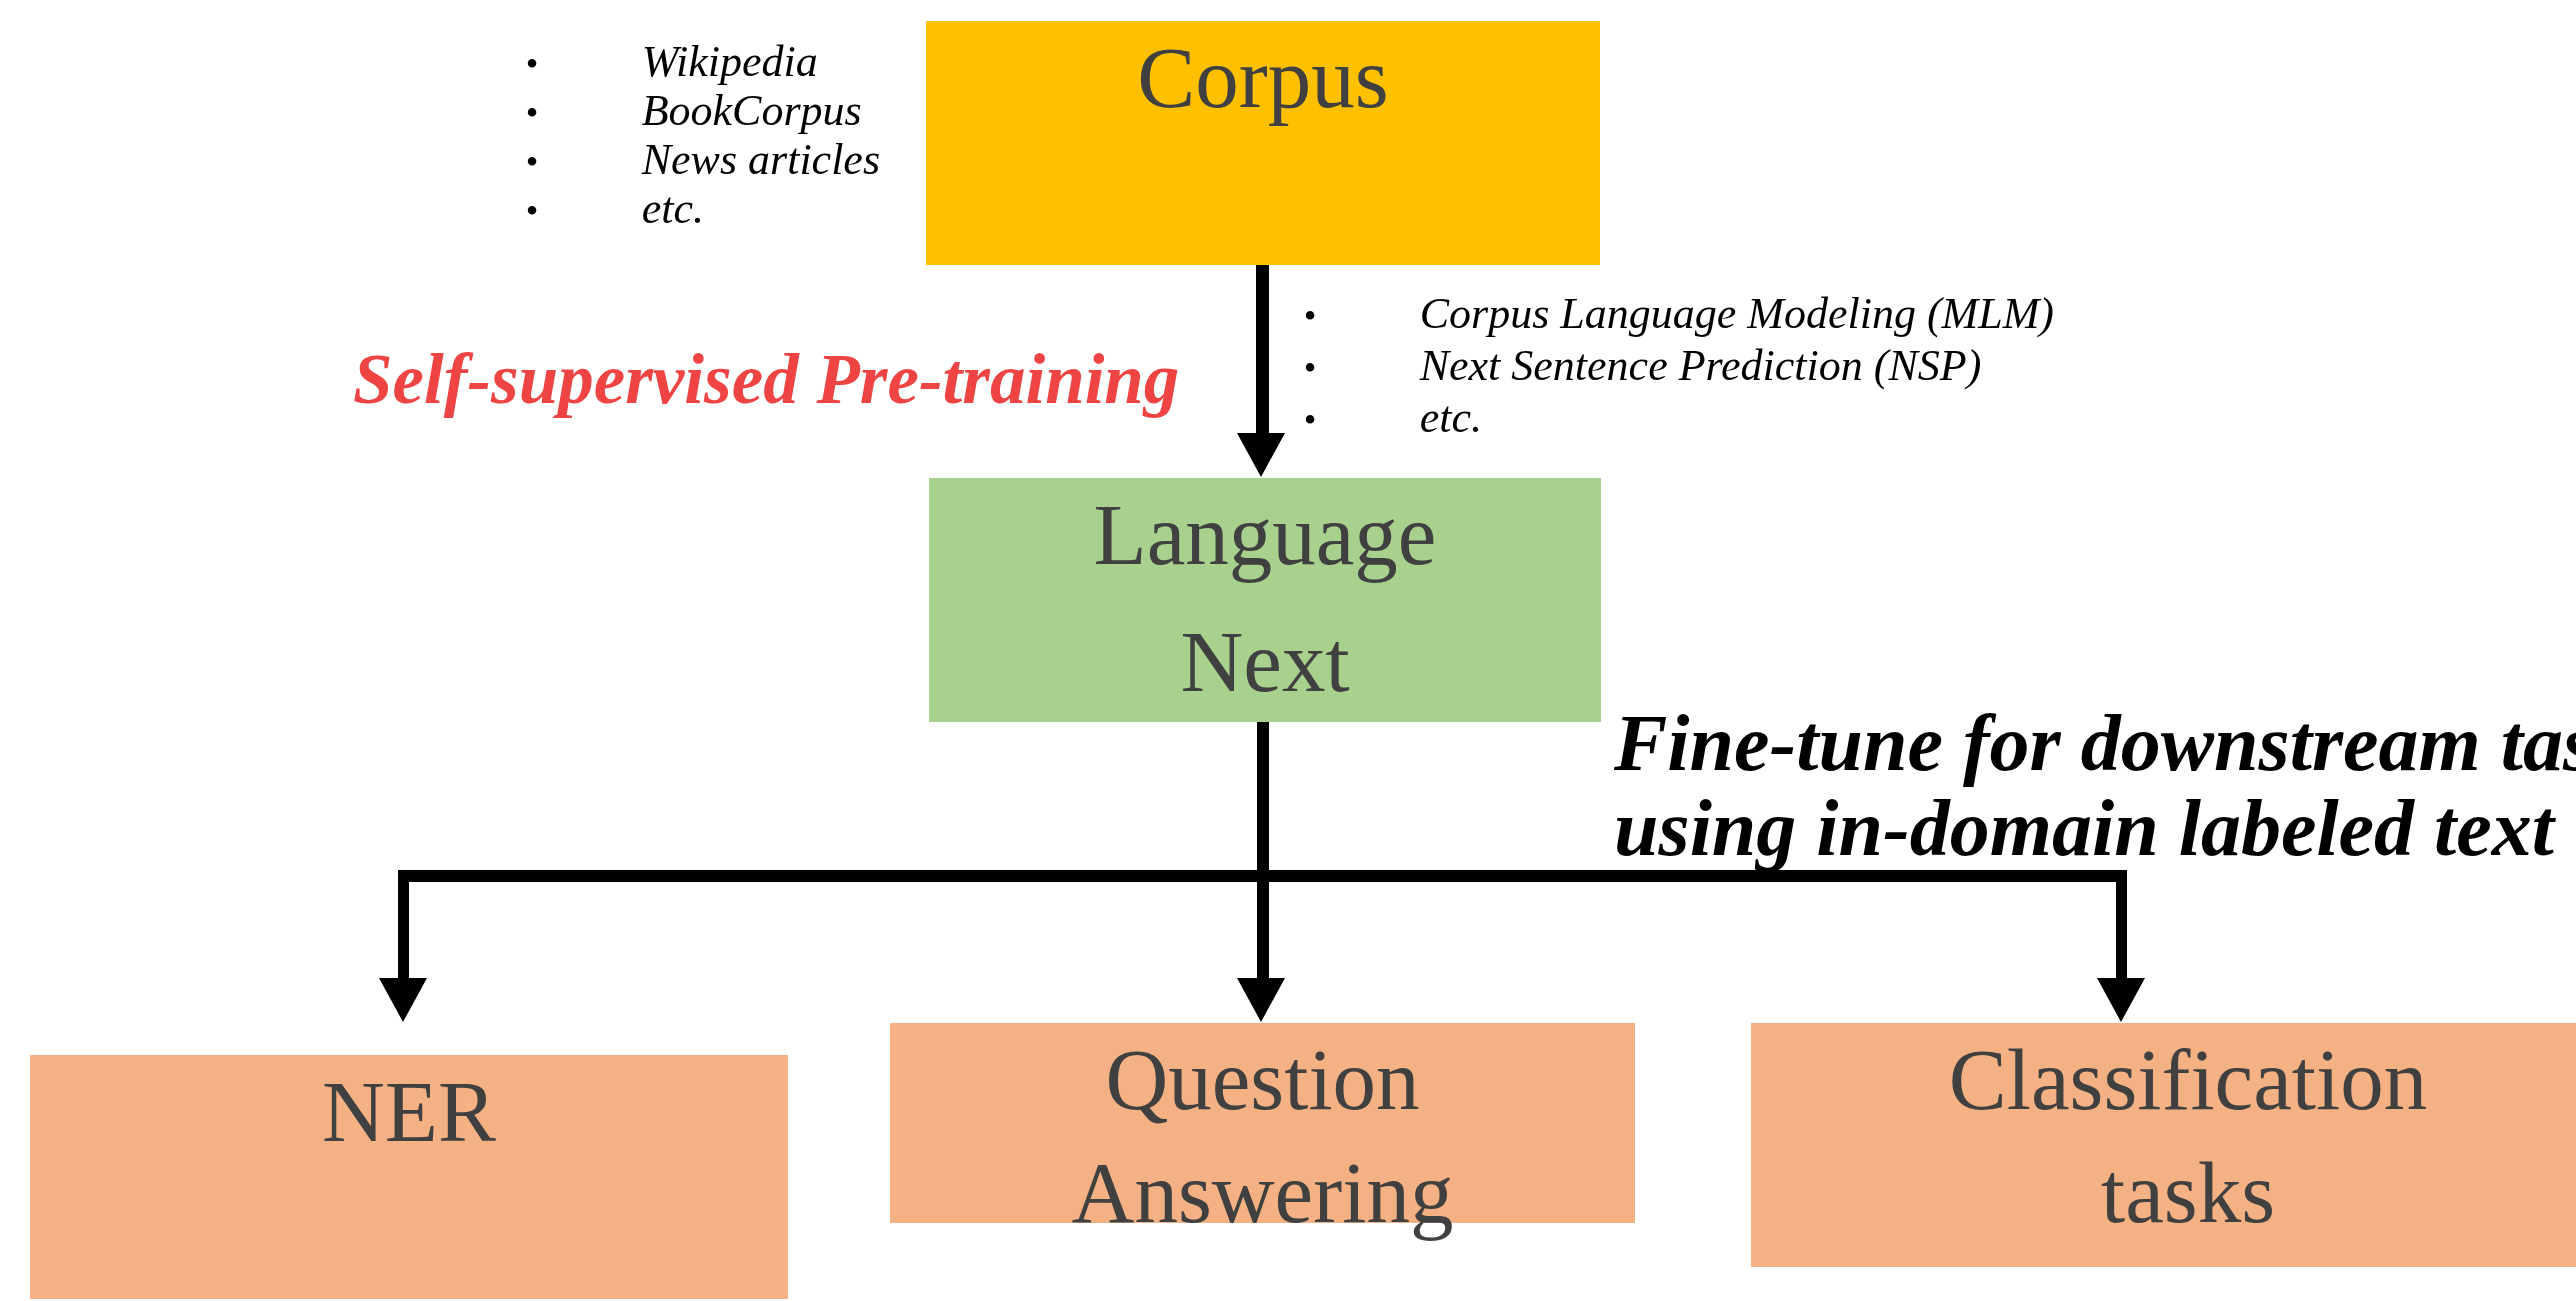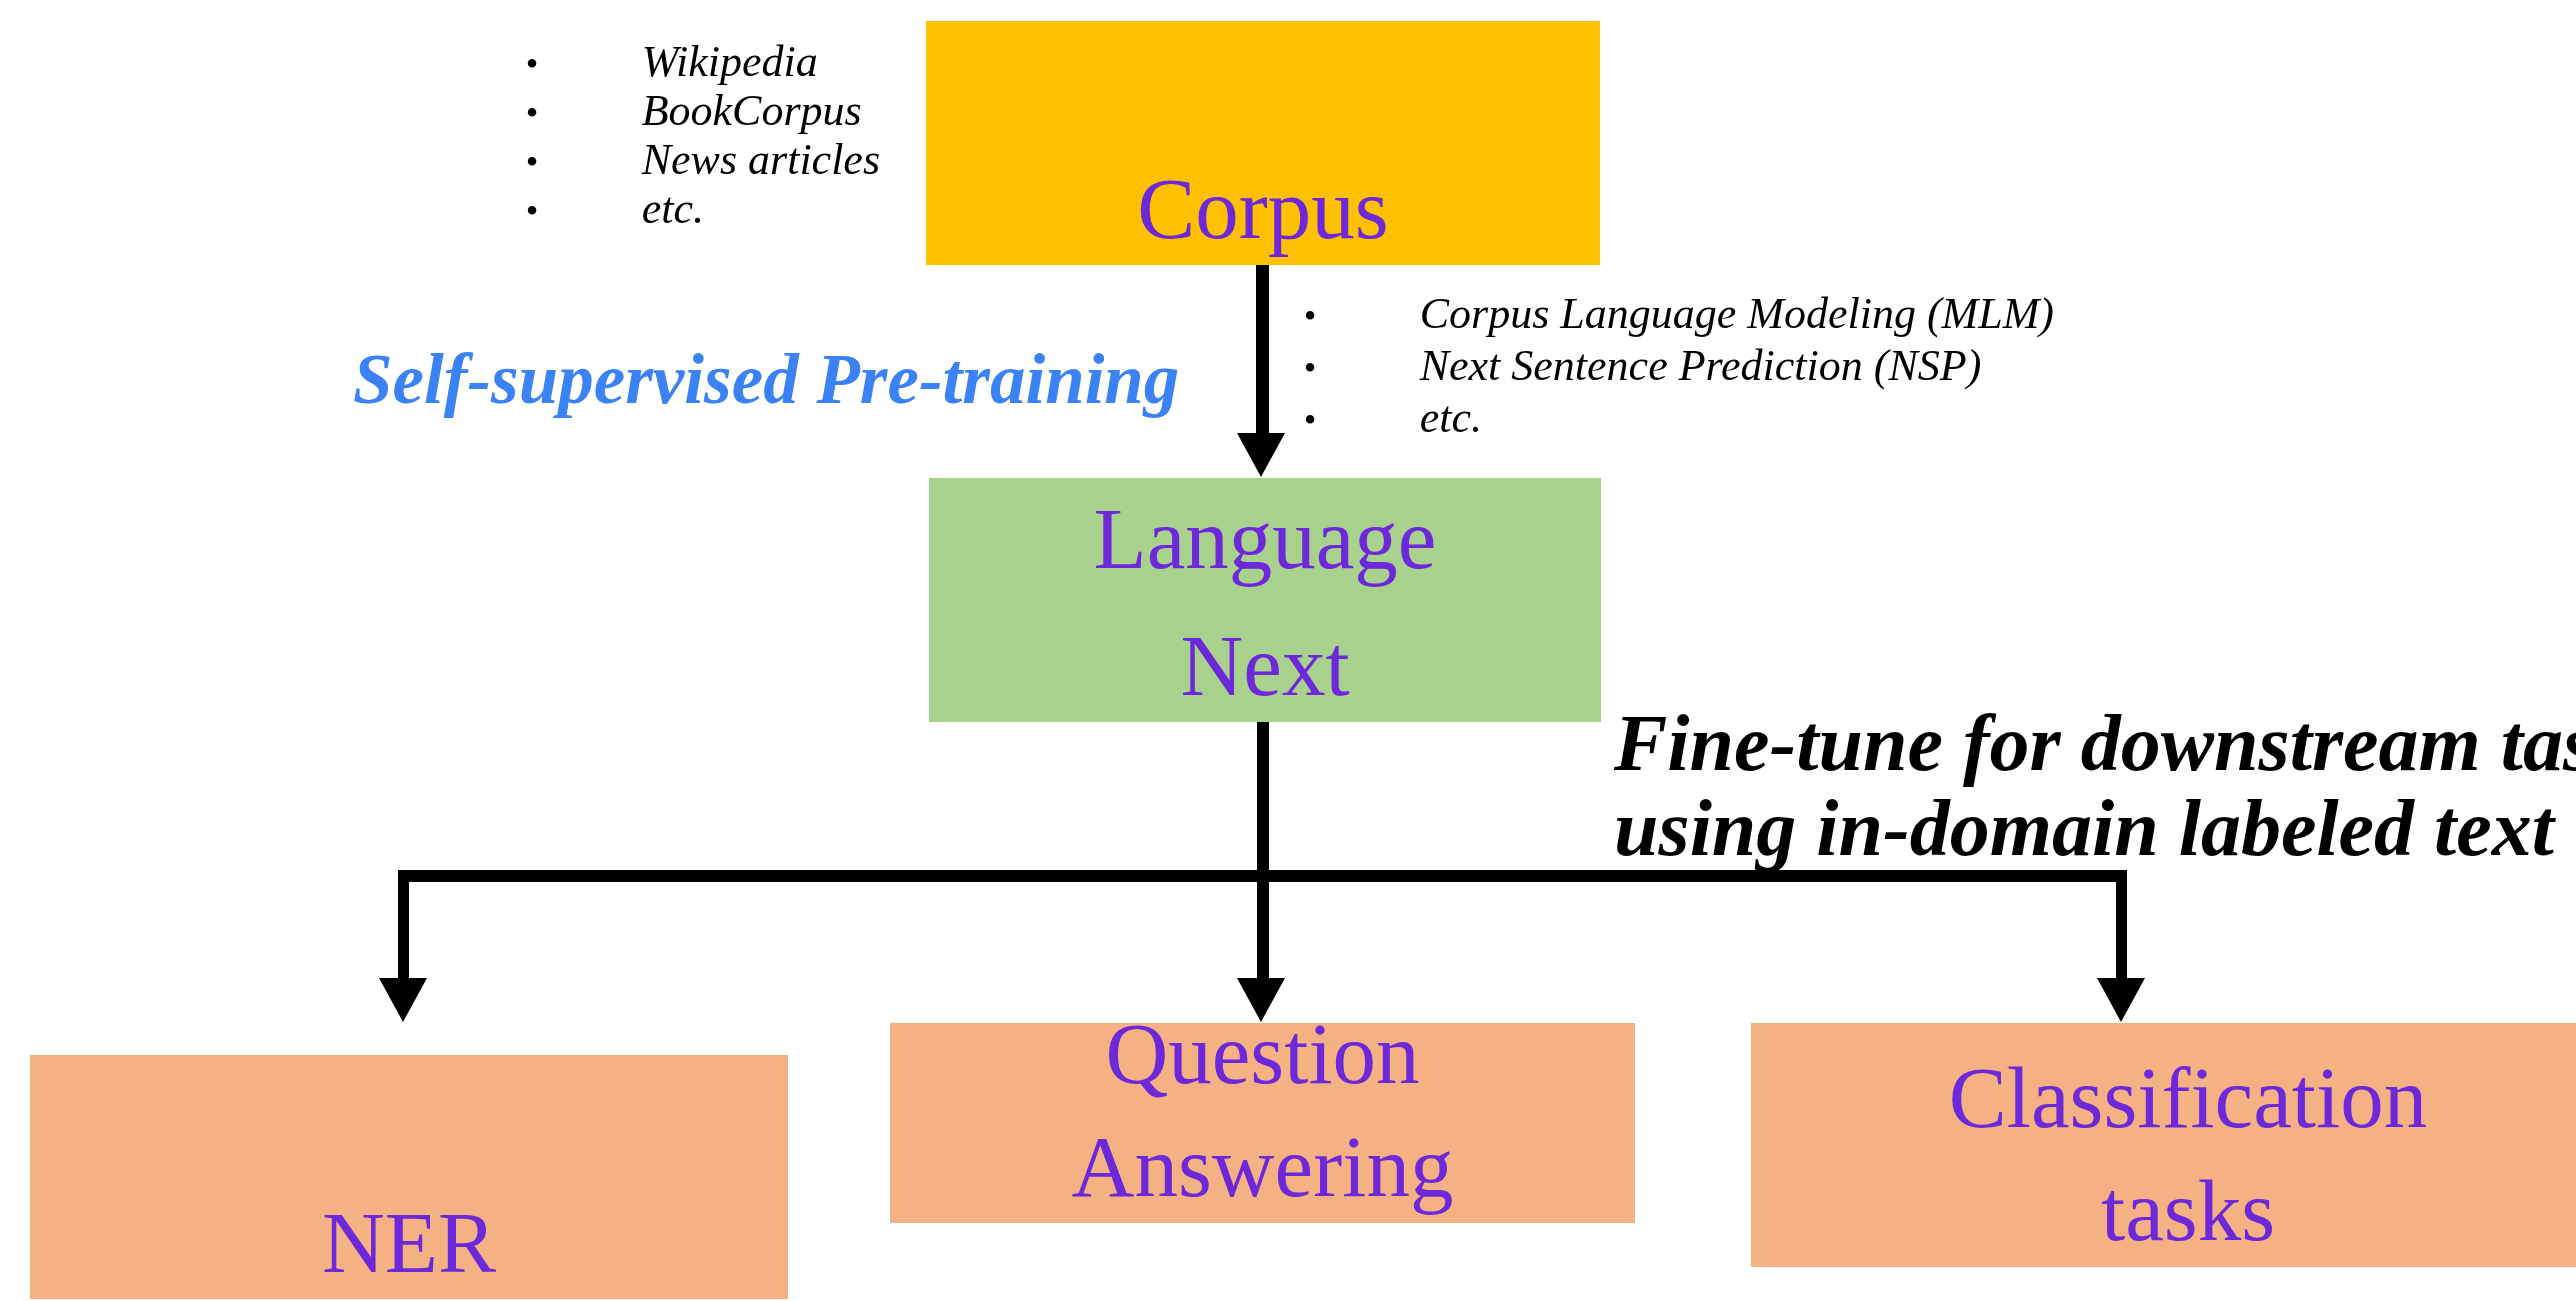--- a/index.html
+++ b/index.html
@@ -5,22 +5,22 @@
   html,body{margin:0;padding:0;background:#ffffff;}
   #canvas{
     position:relative;
     width:2576px;height:1301px;
     background:#ffffff;
     font-family:"Liberation Serif","DejaVu Serif",serif;
     overflow:hidden;
   }
   .box{
     position:absolute;
-    display:flex;flex-direction:column;align-items:center;justify-content:flex-end;
-    text-align:center;color:#6d28d9;
+    display:flex;flex-direction:column;align-items:center;justify-content:flex-start;
+    text-align:center;color:#404040;
   }
   .box .line{font-size:87px;line-height:1.30;white-space:nowrap;}
   #corpus-box{left:926px;top:21px;width:674px;height:244px;}
   #lm-box{left:929px;top:478px;width:672px;height:244px;}
   #ner-box{left:30px;top:1023px;width:758px;height:244px;margin-top:32px;}
   #qa-box{left:890px;top:1023px;width:745px;height:200px;}
   #cls-box{left:1751px;top:1023px;width:874px;height:244px;}
 
   .bullet-list{position:absolute;font-style:italic;font-size:44px;color:#000;}
   #sources-list{left:513px;top:36px;}
@@ -77,21 +77,21 @@
     </div>
   </div>
 
   <div id="corpus-box" class="box" style="background-color: rgb(255, 192, 0);">
     <div class="line">Corpus</div>
   </div>
 
   <div id="arrow1-line" class="cline"></div>
   <div id="arrow1-head" class="arrowhead"></div>
 
-  <div id="pretrain-label" class="free-label" style="color: #3b82f6;">Self-supervised Pre-training</div>
+  <div id="pretrain-label" class="free-label" style="color: #ef4444;">Self-supervised Pre-training</div>
 
   <div id="tasks-list" class="bullet-list">
     <div class="bullet-item">
       <span class="dot">•</span>
       <span>Corpus Language Modeling (MLM)</span>
     </div>
     <div class="bullet-item">
       <span class="dot">•</span>
       <span>Next Sentence Prediction (NSP)</span>
     </div>

